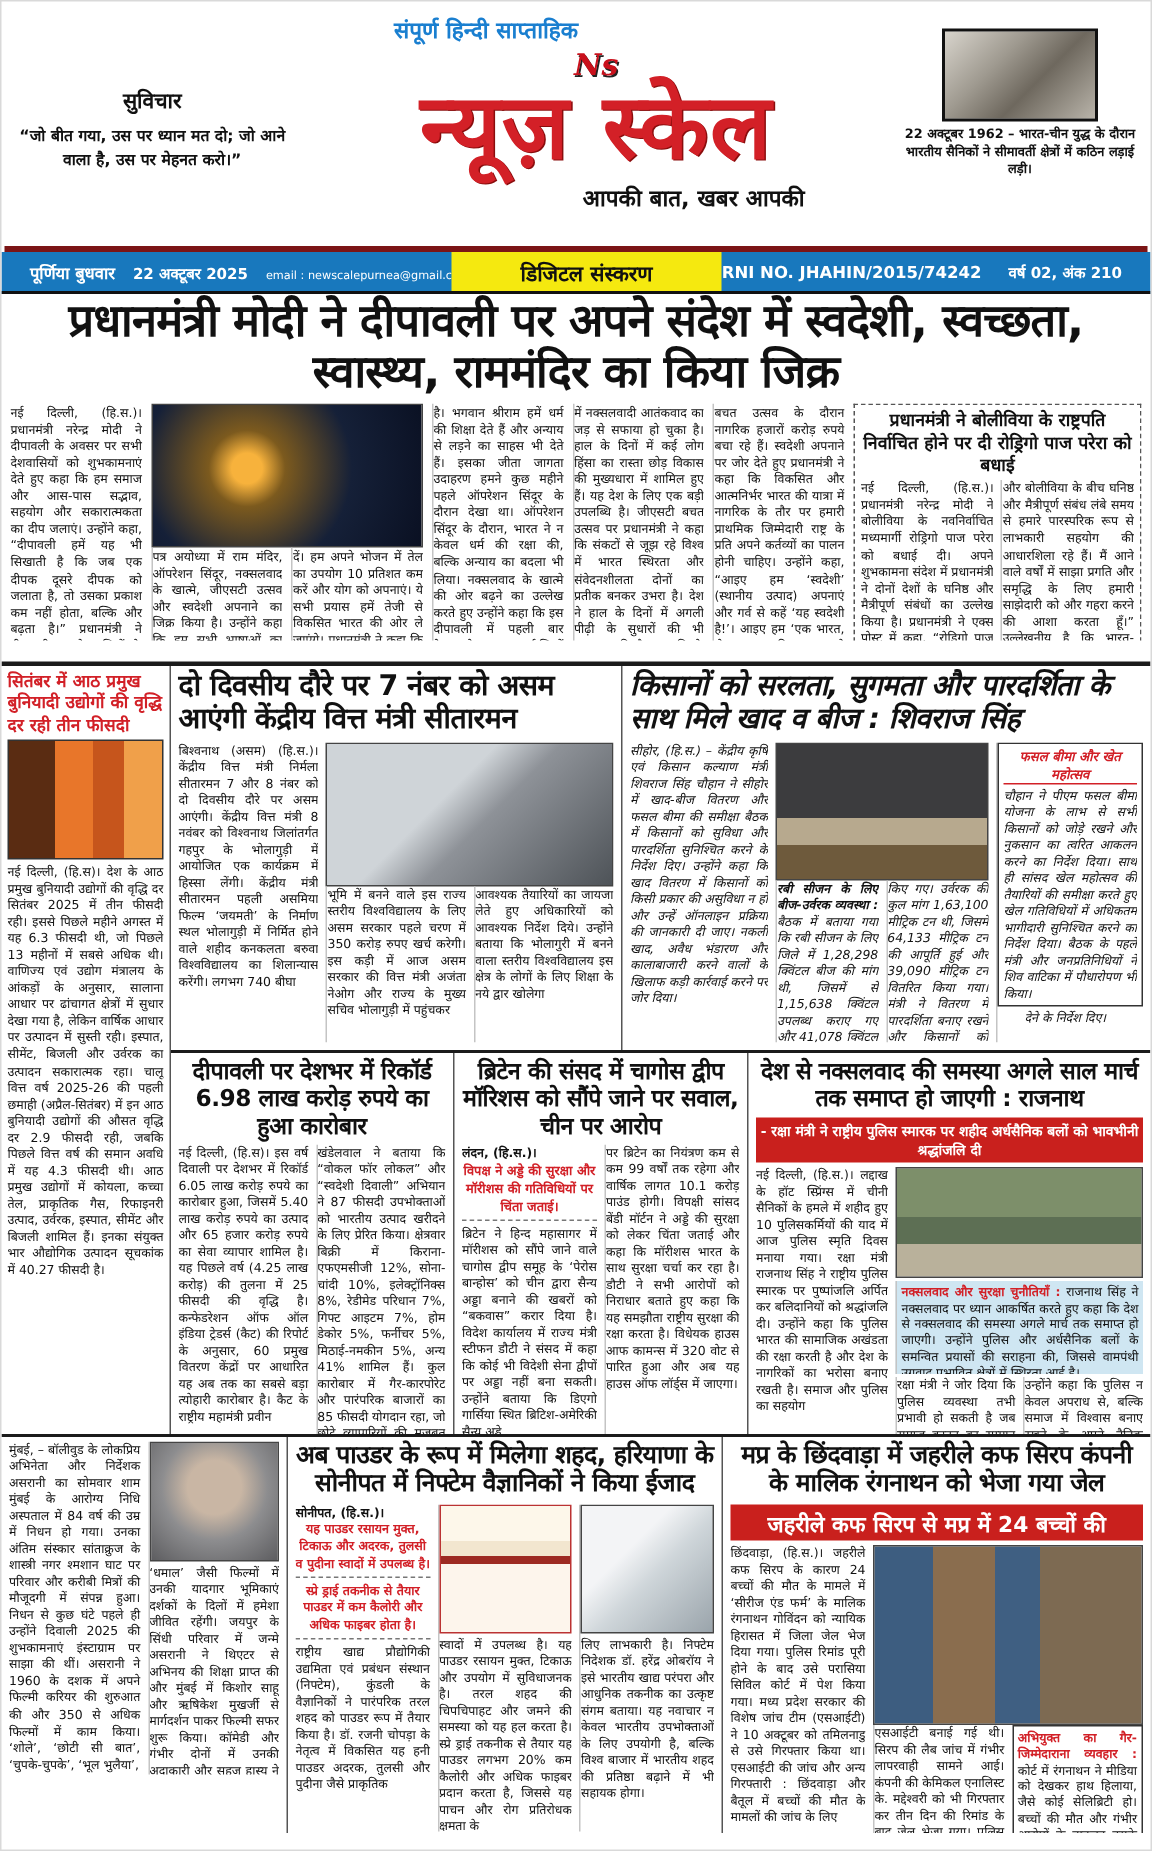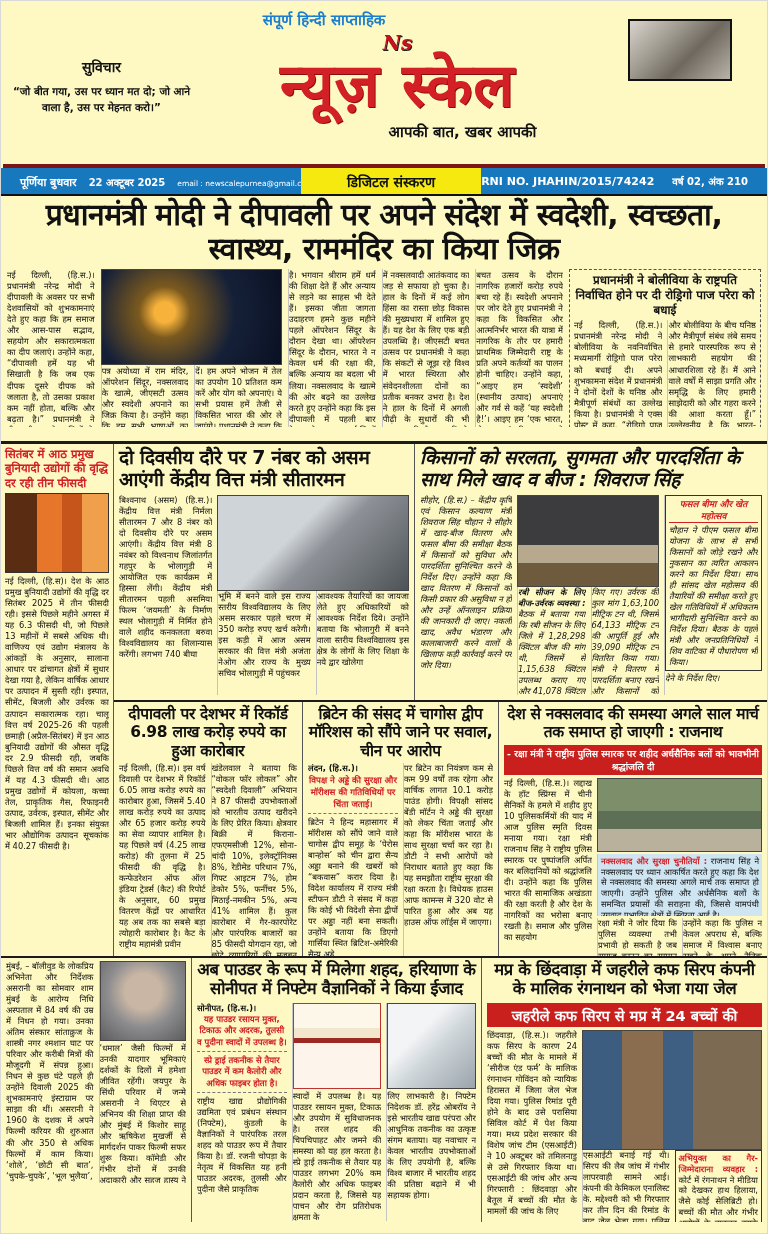--- a/index.html
+++ b/index.html
@@ -1,18 +1,18 @@
 <!DOCTYPE html>
 <html><head>
 <meta charset="utf-8">
 <style>
   * { margin:0; padding:0; box-sizing:border-box; }
   html,body { background:#e8e8e8; }
   .page {
-    width:768px; height:1234px; margin:0 auto; background:#fef9c3;
+    width:768px; height:1234px; margin:0 auto; background:#ffffff;
     font-family:"DejaVu Sans", sans-serif; color:#111; overflow:hidden;
     border:1px solid #d9d9d9; position:relative;
   }
   
   .masthead { height:163px; display:grid; grid-template-columns:185px 1fr 158px; padding:4px 8px 0 8px; }
   .weekly { position:absolute; top:8px; left:0; right:120px; text-align:center; color:#1a7fd0; font-weight:bold; font-size:15px; }
   .suvichar { padding-top:52px; text-align:center; }
   .suvichar-title { font-weight:bold; font-size:14px; margin-bottom:8px; }
   .suvichar-quote { font-weight:bold; font-size:10.5px; line-height:1.5; }
   .logoblock { text-align:center; padding-top:26px; }
@@ -66,21 +66,21 @@
   .sc1 { grid-column:1; grid-row:1/3; }
   .sith-photo { grid-column:2/4; grid-row:1; border:1px solid #444; background:linear-gradient(135deg,#cfd4d8 0 40%,#8e9298 55%,#4e5358 100%); }
   .sc2 { grid-column:2; grid-row:2; } .sc3 { grid-column:3; grid-row:2; }
   .farm-body { display:grid; grid-template-columns:92px 1fr 1fr 98px; grid-template-rows:92px auto; column-gap:5px; height:200px; overflow:hidden; }
   .fc1 { grid-column:1; grid-row:1/3; }
   .farm-photo { grid-column:2/4; grid-row:1; border:1px solid #444; background:linear-gradient(180deg,#3c3c3e 0 55%,#b7a98e 55% 75%,#6e5a3c 75% 100%); }
   .fc2 { grid-column:2; grid-row:2; } .fc3 { grid-column:3; grid-row:2; }
   .farm-side { grid-column:4; grid-row:1/3; }
   .farm-box { border:1.5px solid #333; padding:2px 3px; }
   .farm-box-title { color:#d22027; font-weight:800; font-size:8.8px; text-align:center; border-bottom:1px solid #d22027; margin-bottom:2px; }
-  .farm-tail { margin-top:2px; }
+  .farm-tail { margin-top:2px;margin-left:18px; }
   .rowC { display:grid; grid-template-columns:188px 196px 1fr; flex:1; overflow:hidden; }
   .rowC > section + section { border-left:1.5px solid #555; }
   .head-md { font-weight:800; font-size:15.5px; line-height:1.18; text-align:center; letter-spacing:-0.3px; margin-bottom:3px; }
   .two-cols { display:grid; grid-template-columns:1fr 1fr; column-gap:5px; height:198px; overflow:hidden; }
   .brit-stand { color:#d22027; font-weight:bold; font-size:8.6px; text-align:center; border-bottom:1px dashed #777; padding-bottom:3px; margin-bottom:3px; }
   .raj-stand { background:#c9201d; color:#fff; font-weight:bold; font-size:9.3px; text-align:center; padding:2px 3px; margin-bottom:3px; }
   .raj-body { display:grid; grid-template-columns:88px 1fr 1fr; grid-template-rows:74px 66px auto; column-gap:5px; height:188px; overflow:hidden; }
   .rc1 { grid-column:1; grid-row:1/4; }
   .raj-photo { grid-column:2/4; grid-row:1; border:1px solid #444; background:linear-gradient(180deg,#7d8f6a 0 45%,#5d6f54 45% 70%,#b9b19b 70% 100%); }
   .raj-high { grid-column:2/4; grid-row:2; background:#cfe6f2; font-size:8.3px; line-height:1.32; text-align:justify; padding:2px 3px; margin:2px 0; overflow:hidden; }
@@ -115,20 +115,21 @@
       <div class="suvichar-title">सुविचार</div>
       <div class="suvichar-quote">“जो बीत गया, उस पर ध्यान मत दो; जो आने वाला है, उस पर मेहनत करो।”</div>
     </div>
     <div class="logoblock">
       <div class="monogram">Ns</div>
       <div class="logotype">न्यूज़ स्केल</div>
       <div class="tagline">आपकी बात, खबर आपकी</div>
     </div>
     <div class="annive">
       <div class="war-photo"></div>
+      <div class="war-caption">22 अक्टूबर 1962 – भारत-चीन युद्ध के दौरान भारतीय सैनिकों ने सीमावर्ती क्षेत्रों में कठिन लड़ाई लड़ी।</div>
     </div>
   </header>
   <div class="mast-rule"></div>
 
   <div class="datebar">
     <div class="db-left">
       <span class="db-city">पूर्णिया बुधवार</span>
       <span class="db-date">22 अक्टूबर 2025</span>
       <span class="db-email">email : newscalepurnea@gmail.com</span>
     </div>

